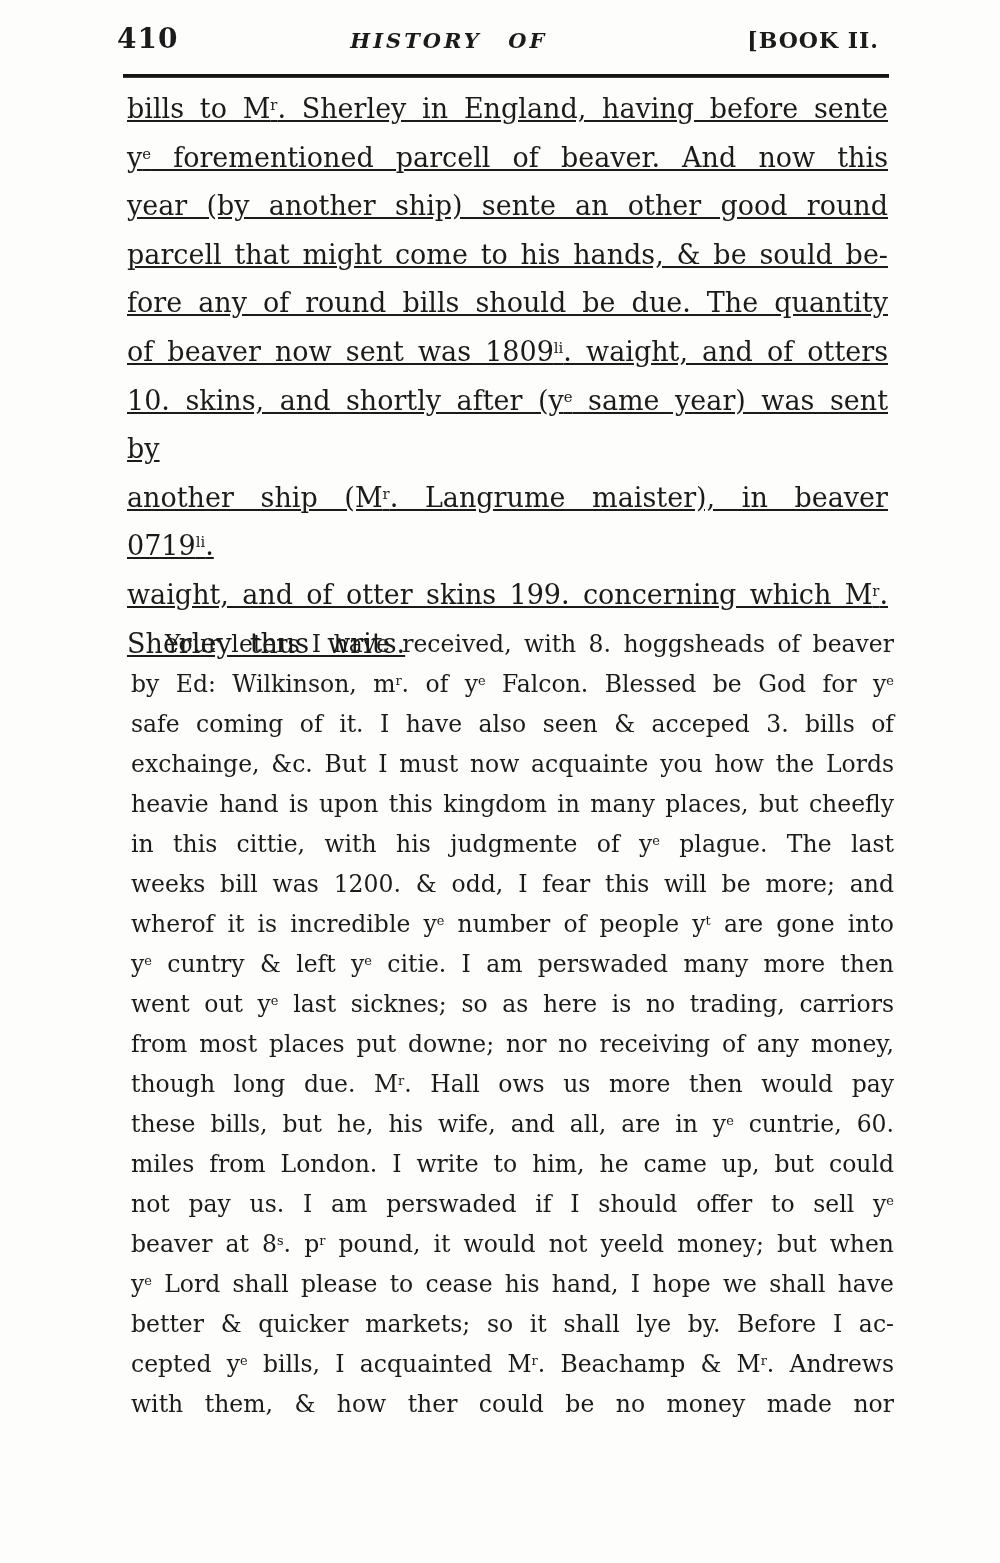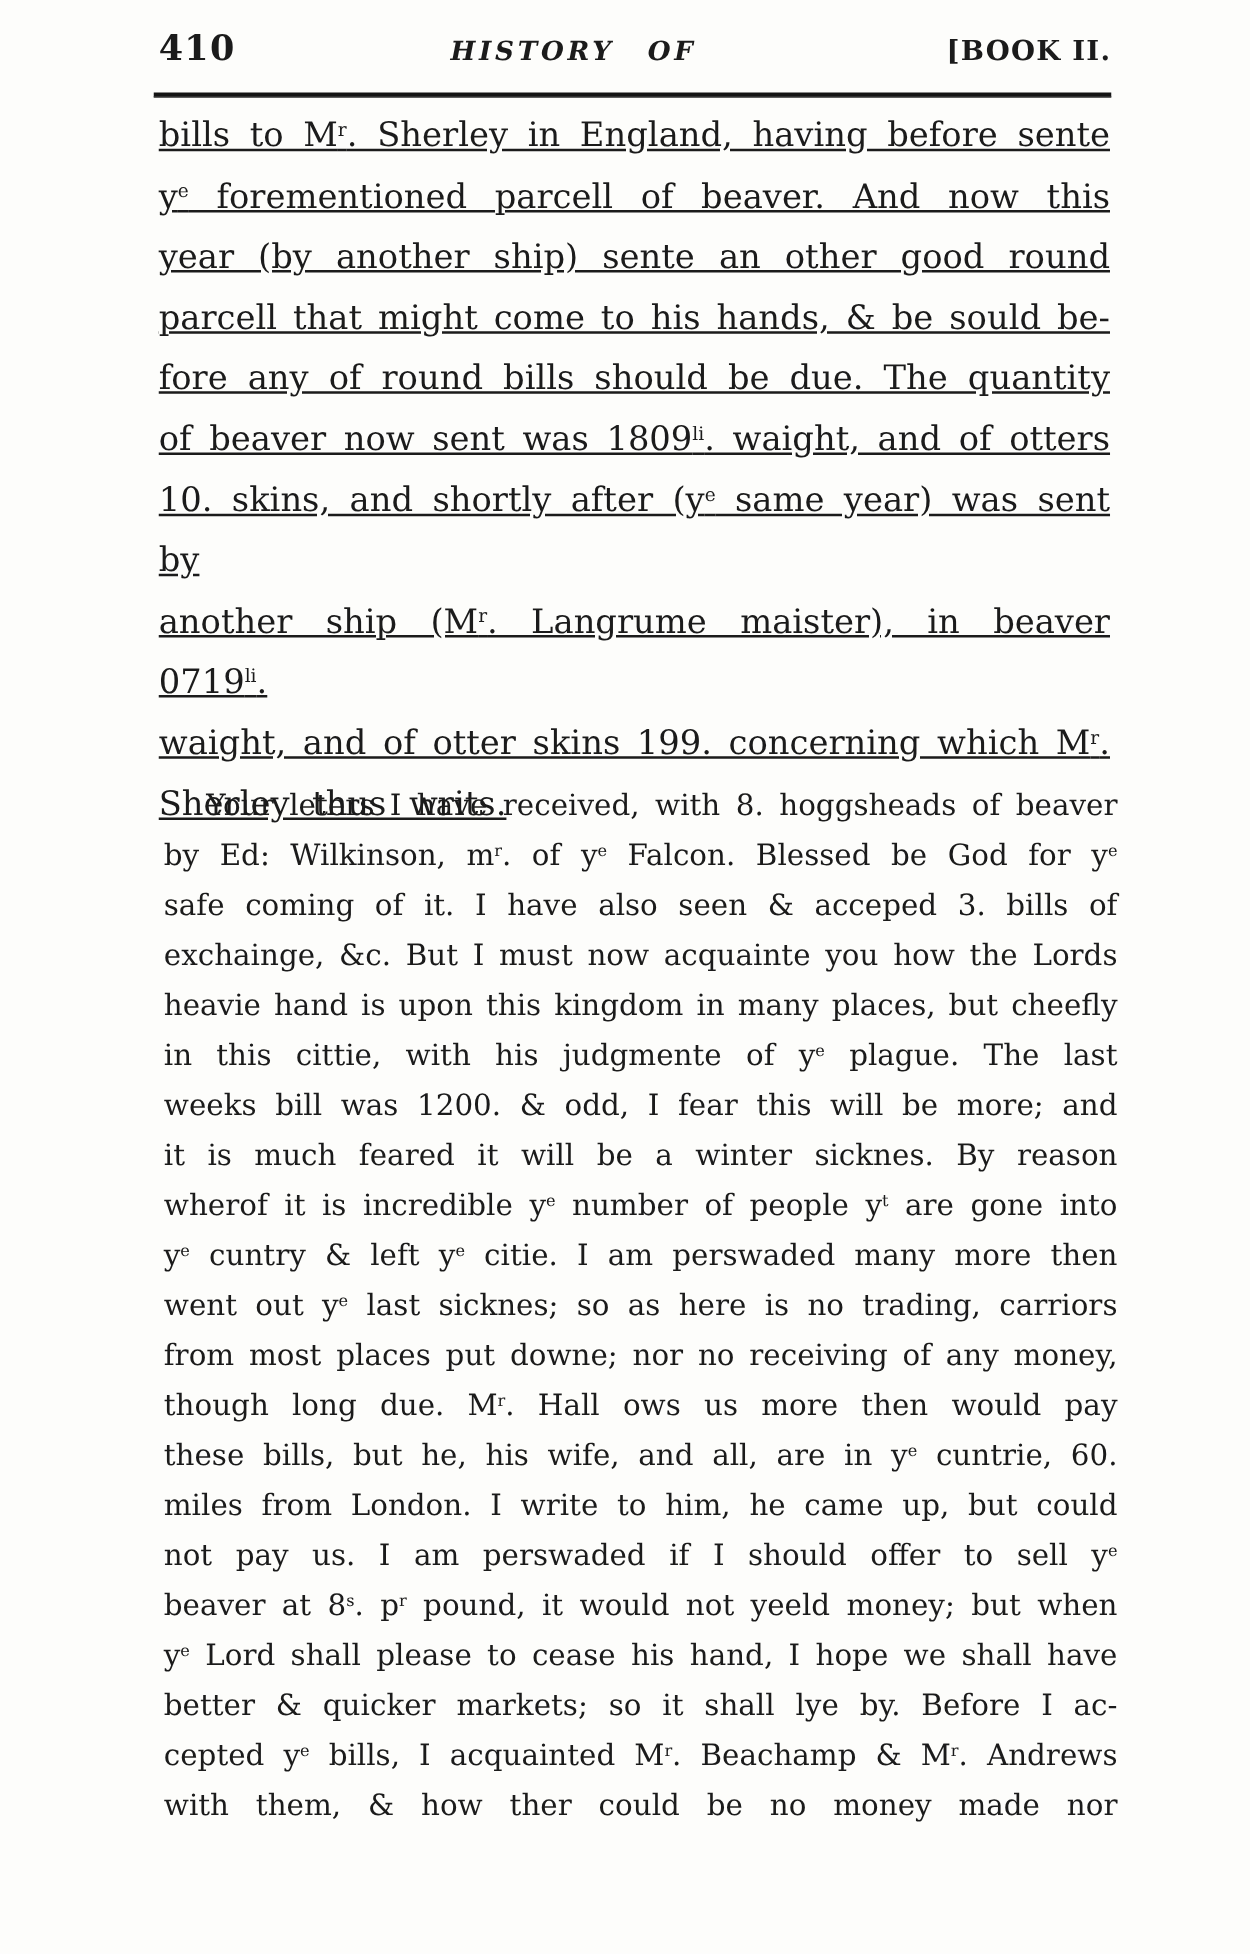--- a/index.html
+++ b/index.html
@@ -11,21 +11,21 @@
   .page {
     position: relative;
     width: 1000px; height: 1563px;
     background: #fdfdfb;
     color: #1b1b1b;
     overflow: hidden;
   }
   
   .header {
     position: absolute;
-    left: 127px; top: 22px; width: 762px;
+    left: 117px; top: 22px; width: 762px;
     display: flex; justify-content: space-between; align-items: baseline;
   }
   .page-number {
     font-size: 28px; font-weight: 600; letter-spacing: 1px;
   }
   .running-title {
     font-size: 21px; font-weight: 600;
     letter-spacing: 3px; word-spacing: 16px;
     transform: translateX(-14px);
     font-style: italic;
@@ -97,21 +97,20 @@
     </div>
 
   <div class="textblock letter-para">
       <div class="line">Your leters I have received, with 8. hoggsheads of beaver</div>
       <div class="line">by Ed: Wilkinson, m<sup>r</sup>. of y<sup>e</sup> Falcon.  Blessed be God for y<sup>e</sup></div>
       <div class="line">safe coming of it.  I have also seen &amp; acceped 3. bills of</div>
       <div class="line">exchainge, &amp;c.  But I must now acquainte you how the Lords</div>
       <div class="line">heavie hand is upon this kingdom in many places, but cheefly</div>
       <div class="line">in this cittie, with his judgmente of y<sup>e</sup> plague.  The last</div>
       <div class="line">weeks bill was 1200. &amp; odd, I fear this will be more; and</div>
-      <div class="line">it is much feared it will be a winter sicknes.  By reason</div>
       <div class="line">wherof it is incredible y<sup>e</sup> number of people y<sup>t</sup> are gone into</div>
       <div class="line">y<sup>e</sup> cuntry &amp; left y<sup>e</sup> citie.  I am perswaded many more then</div>
       <div class="line">went out y<sup>e</sup> last sicknes; so as here is no trading, carriors</div>
       <div class="line">from most places put downe; nor no receiving of any money,</div>
       <div class="line">though long due.  M<sup>r</sup>. Hall ows us more then would pay</div>
       <div class="line">these bills, but he, his wife, and all, are in y<sup>e</sup> cuntrie, 60.</div>
       <div class="line">miles from London.  I write to him, he came up, but could</div>
       <div class="line">not pay us.  I am perswaded if I should offer to sell y<sup>e</sup></div>
       <div class="line">beaver at 8<sup>s</sup>. p<sup>r</sup> pound, it would not yeeld money; but when</div>
       <div class="line">y<sup>e</sup> Lord shall please to cease his hand, I hope we shall have</div>

